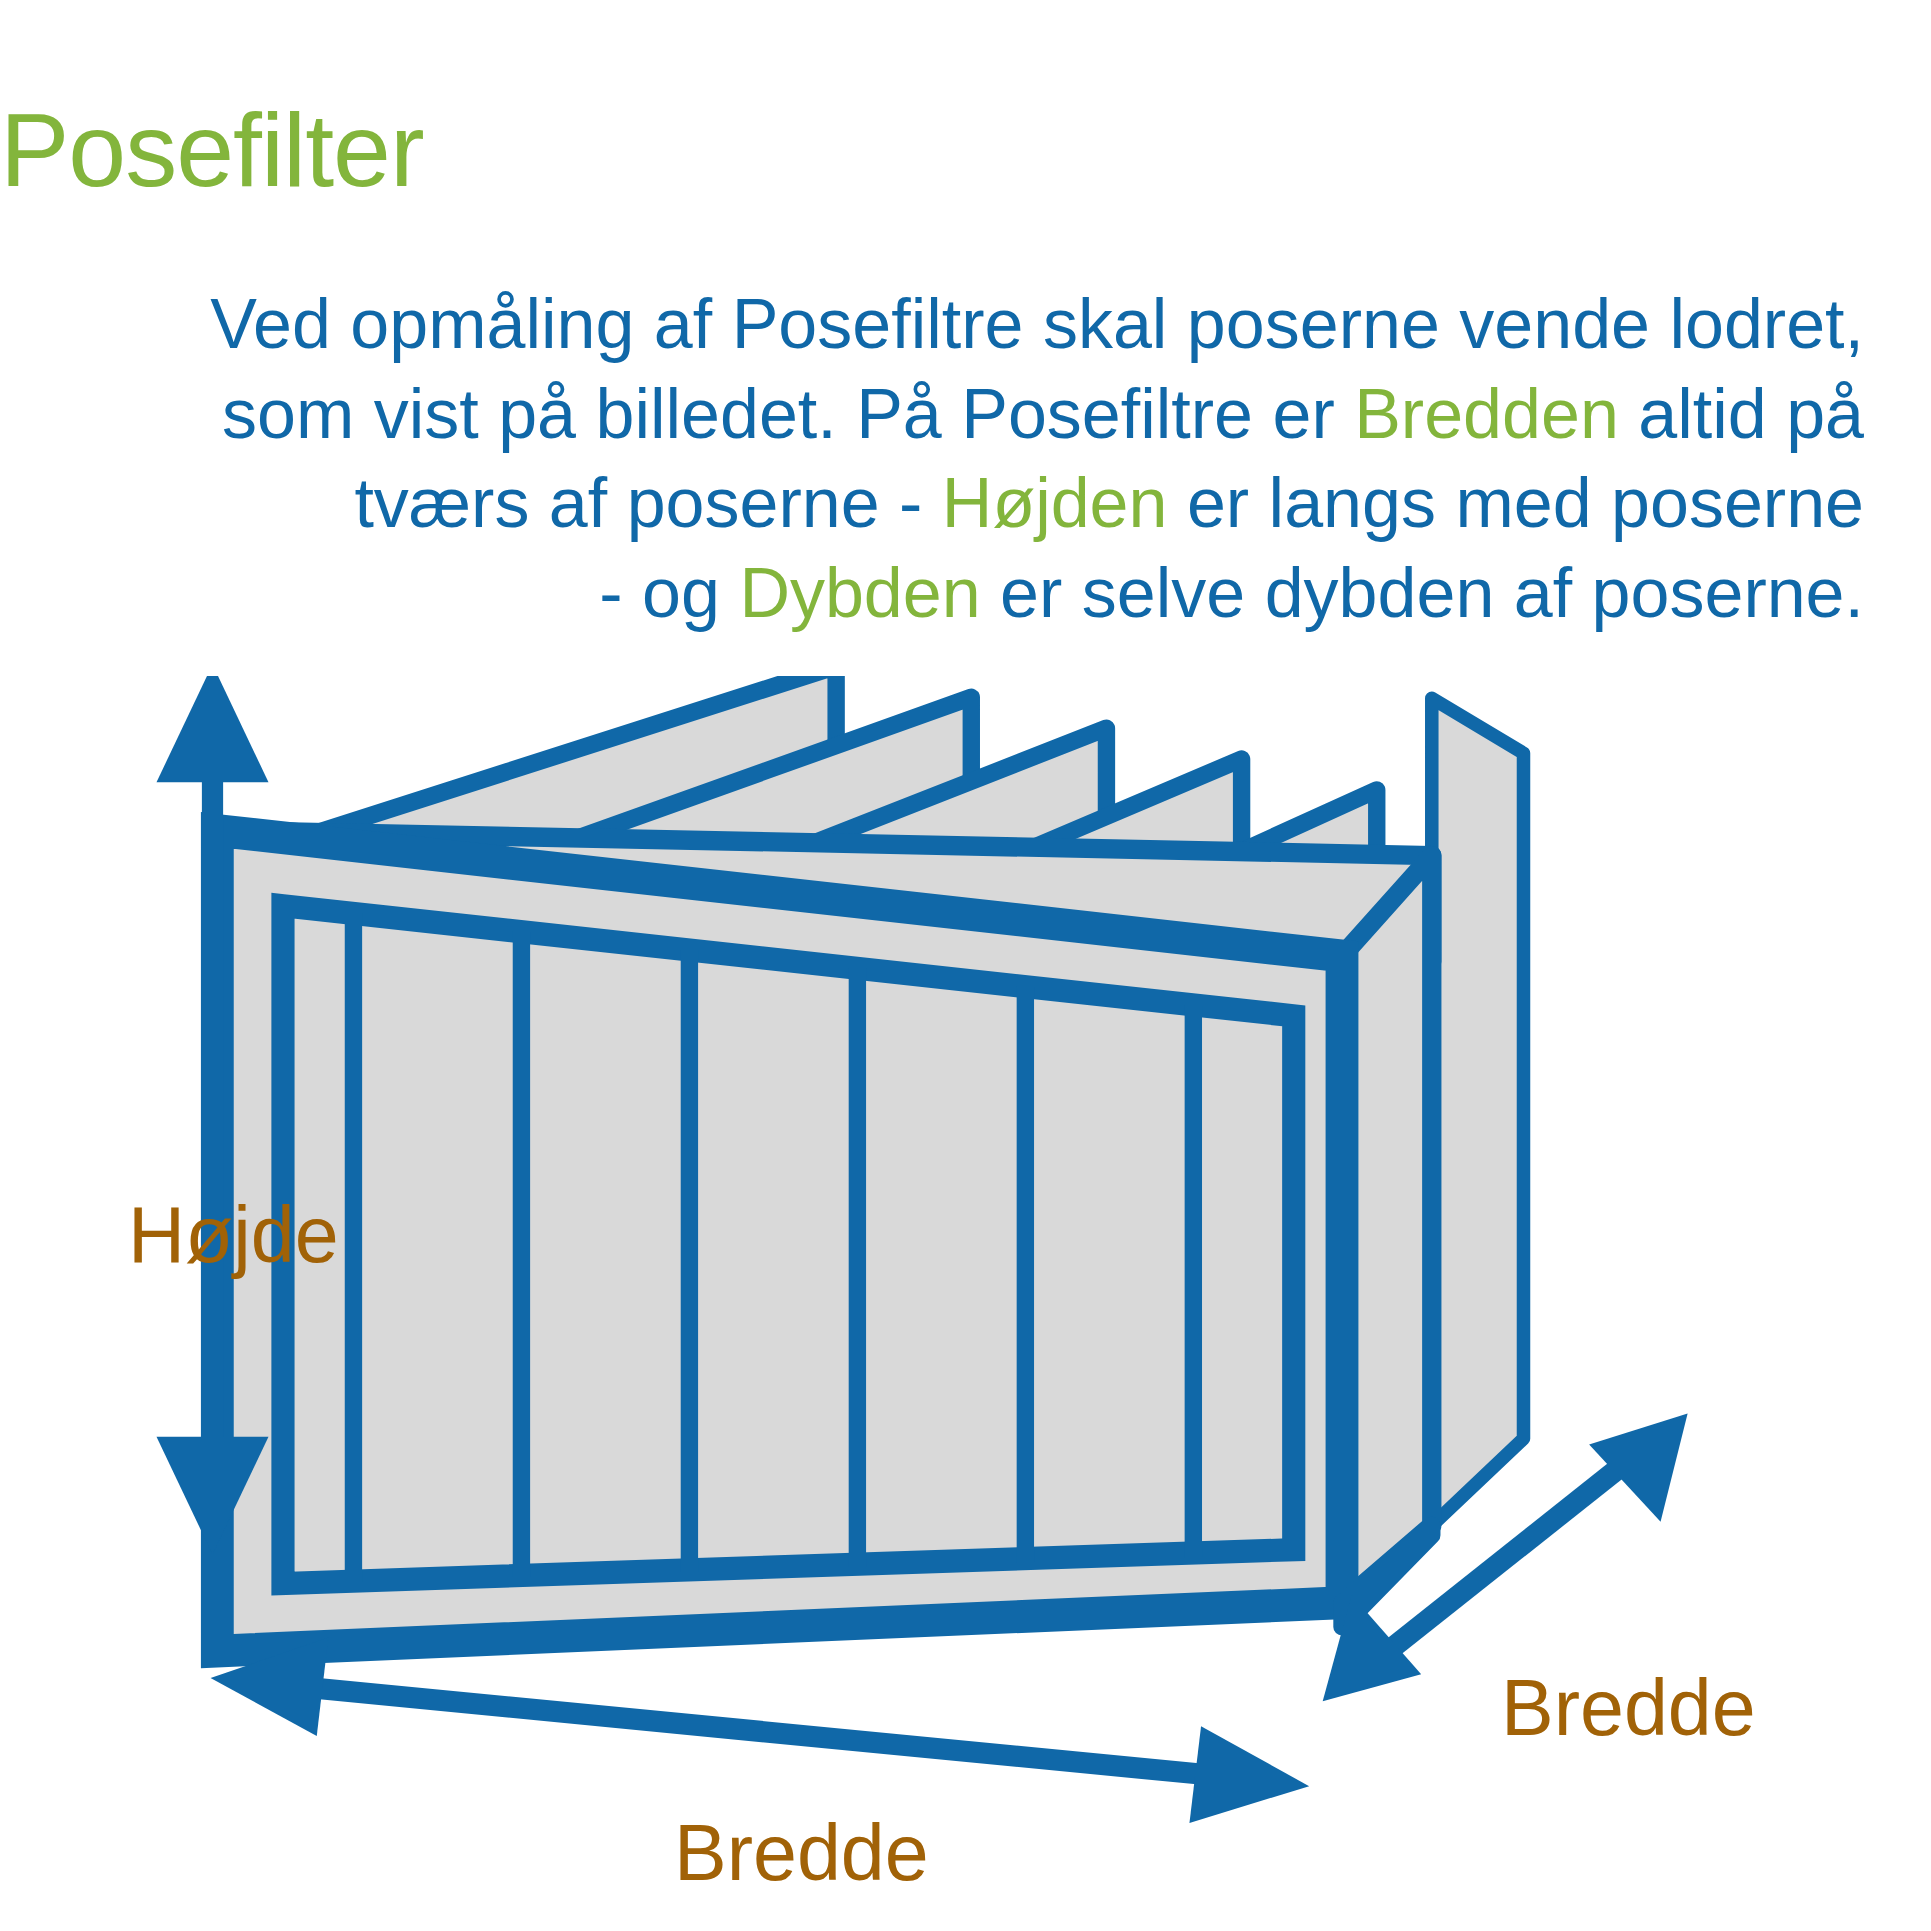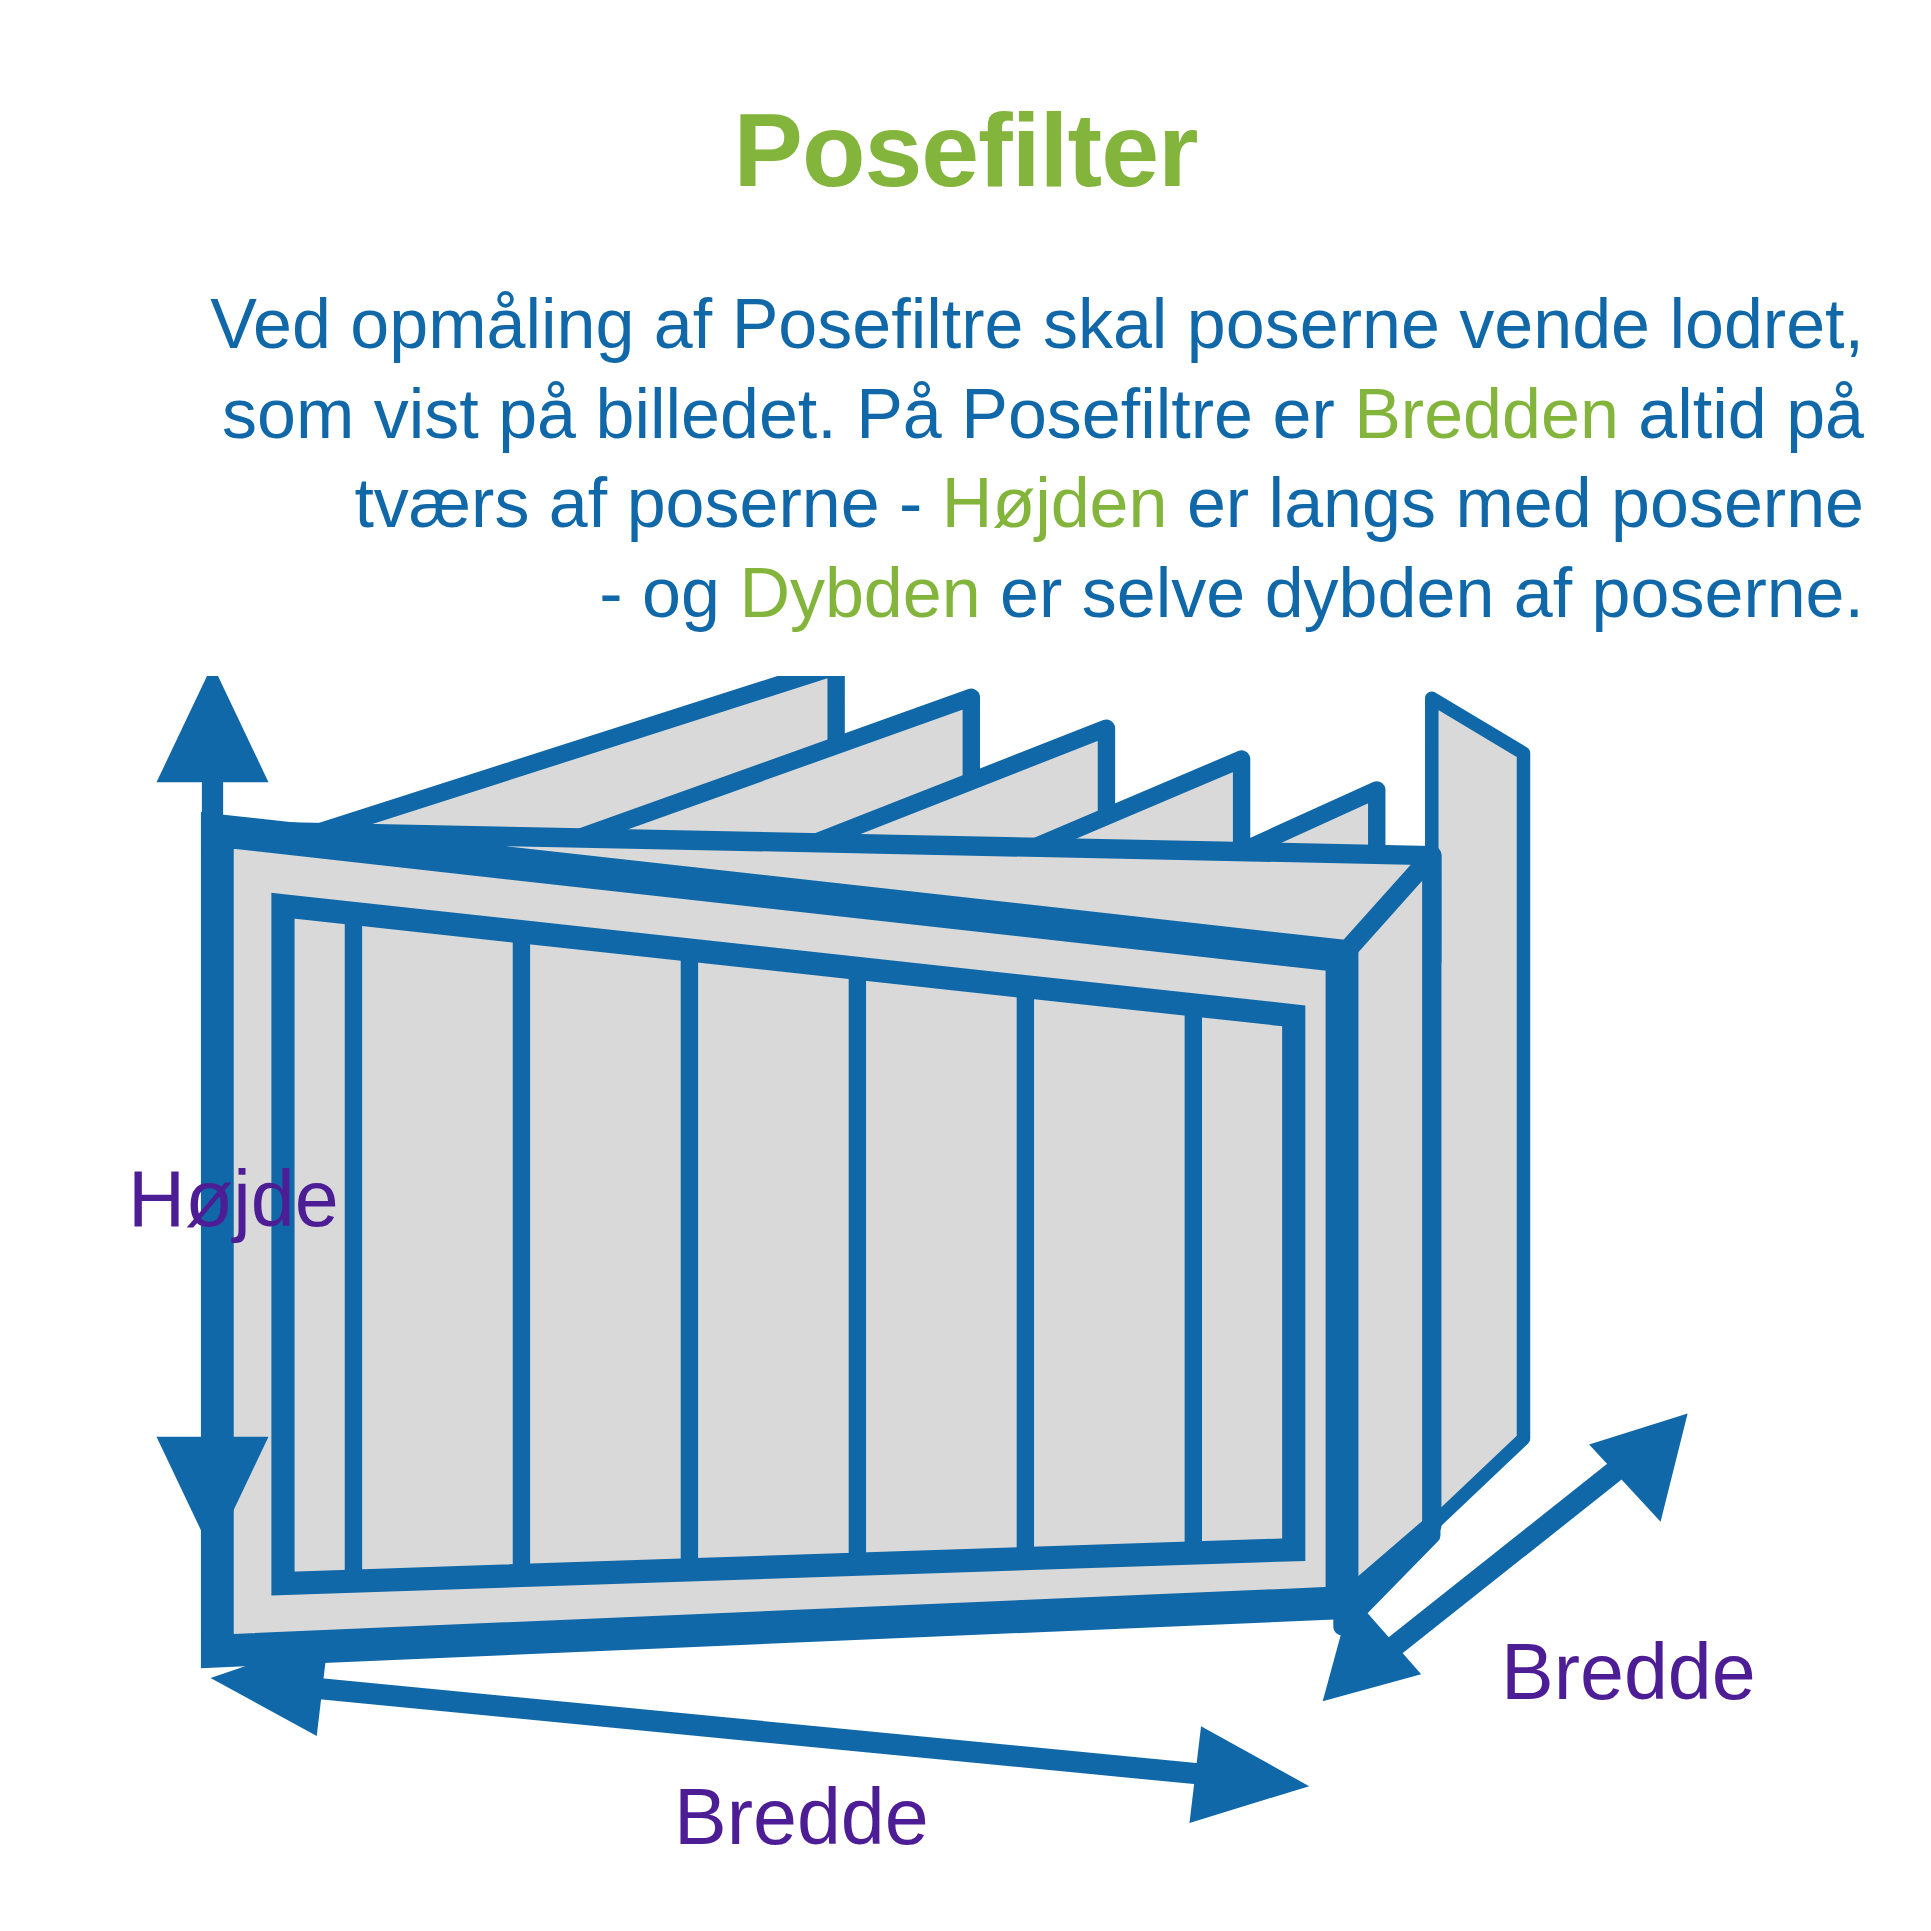--- a/index.html
+++ b/index.html
@@ -20,23 +20,22 @@
     height: 1931px;
     background: #ffffff;
   }
 
   
   .title {
     position: absolute;
     top: 93px;
     left: 0;
     width: 1931px;
-    text-align: center;
     font-size: 104px;
-    font-weight: bold;
+    font-weight: normal;
     color: #83B53C;
     letter-spacing: -1px;
     line-height: 1.1;
   }
 
   
   .intro {
     position: absolute;
     top: 280px;
     left: 68px;
@@ -53,24 +52,25 @@
   #diagram {
     position: absolute;
     left: 0;
     top: 676px;
     width: 1931px;
     height: 1255px;
   }
 
   .label {
     position: absolute;
-    color: #4c1d95;
+    color: #a16207;
     font-size: 79px;
     line-height: 1;
     white-space: nowrap;
+    margin-top: 36px;
   }
   #label-hojde  { left: 128px;  top: 1159px; }
   #label-bredde { left: 674px;  top: 1777px; }
   #label-dybde  { left: 1501px; top: 1632px; }
 </style>
 </head>
 <body>
 
 <div id="page">
 

